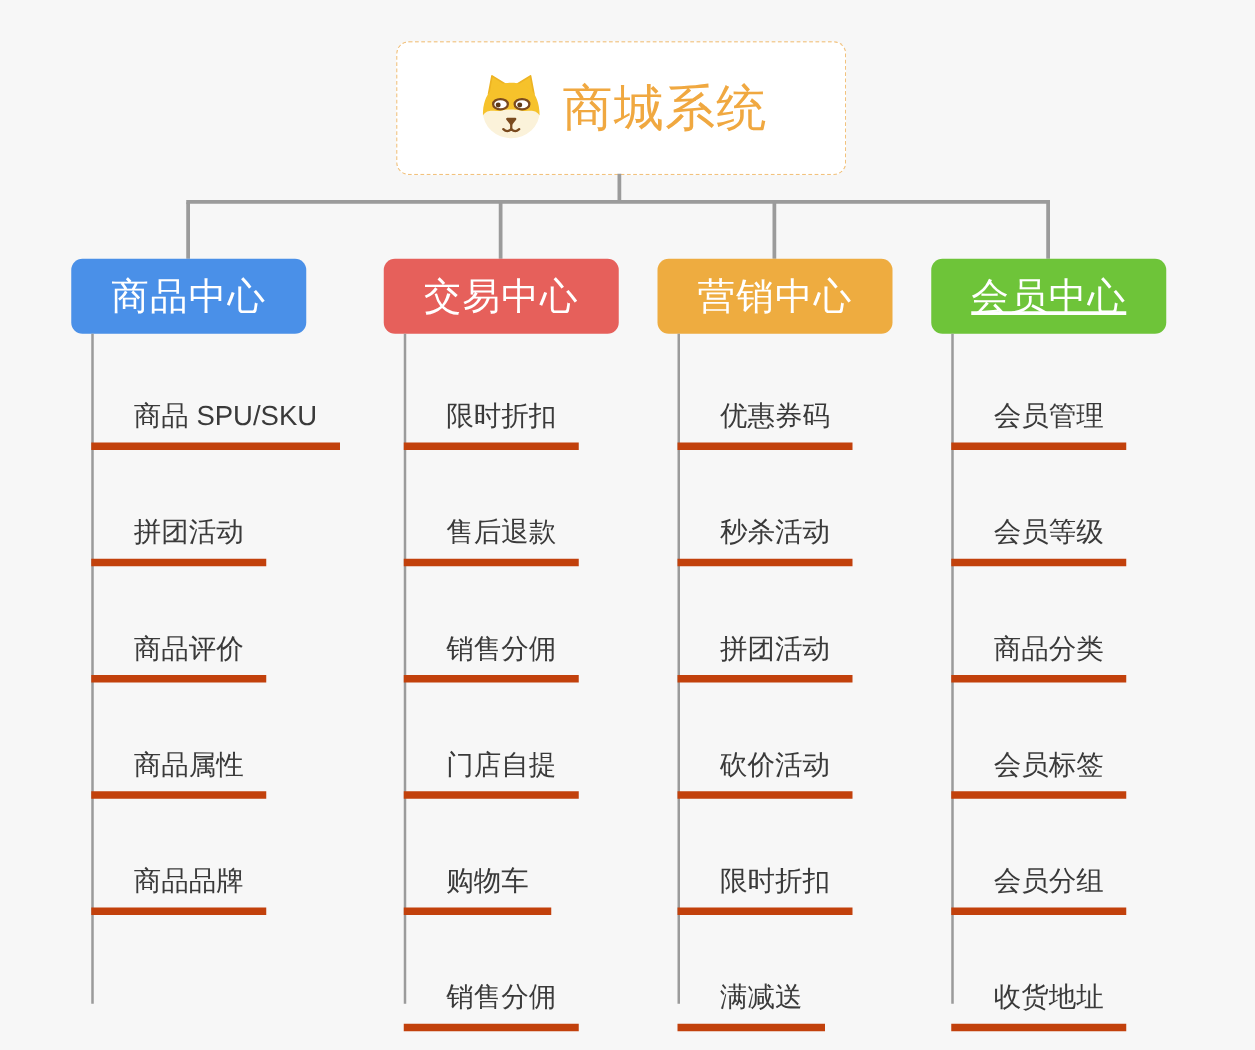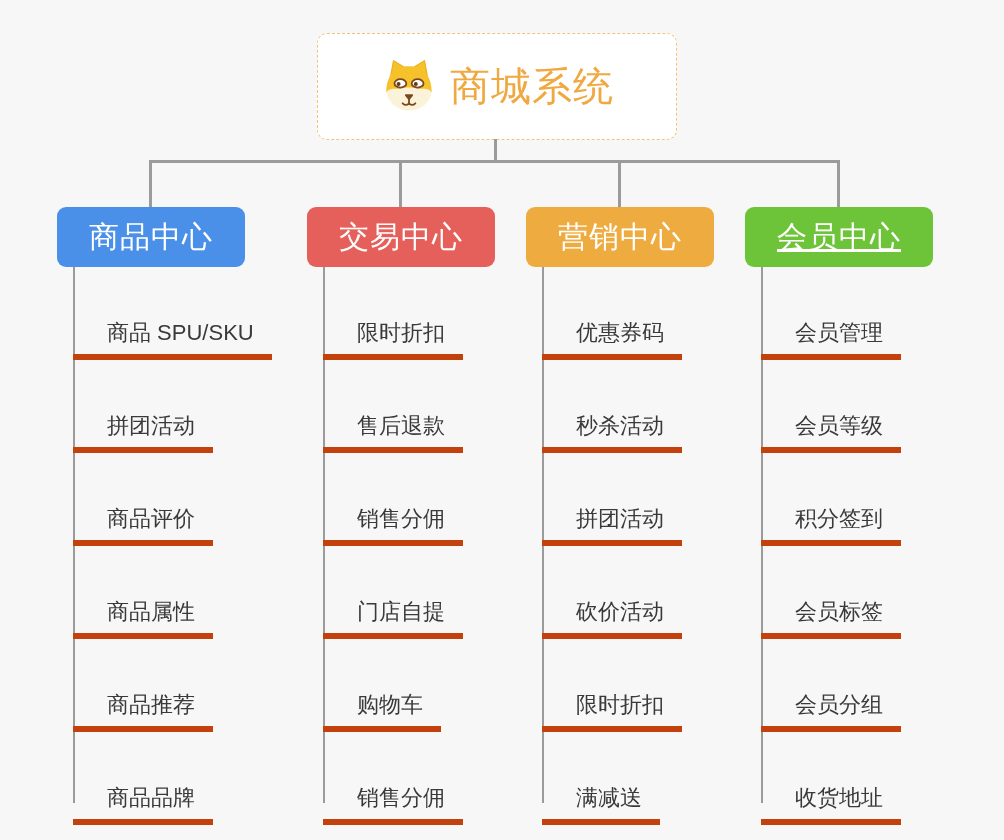--- a/index.html
+++ b/index.html
@@ -78,21 +78,20 @@
   <div class="branch-group b0">
     <div class="branch-box" style="background: rgb(74, 144, 232);">
       <span>商品中心</span>
     </div>
     <div class="vline"></div>
     <div class="items">
       <div class="item">商品 SPU/SKU</div>
       <div class="item">拼团活动</div>
       <div class="item">商品评价</div>
       <div class="item">商品属性</div>
-      <div class="item">商品推荐</div>
       <div class="item">商品品牌</div>
     </div>
   </div>
 
   <div class="branch-group b1">
     <div class="branch-box" style="background: rgb(230, 96, 91);">
       <span>交易中心</span>
     </div>
     <div class="vline"></div>
     <div class="items">
@@ -121,20 +120,20 @@
   </div>
 
   <div class="branch-group b3">
     <div class="branch-box" style="background: rgb(110, 196, 57); text-decoration: underline;">
       <span>会员中心</span>
     </div>
     <div class="vline"></div>
     <div class="items">
       <div class="item">会员管理</div>
       <div class="item">会员等级</div>
-      <div class="item">积分签到</div>
+      <div class="item">商品分类</div>
       <div class="item">会员标签</div>
       <div class="item">会员分组</div>
       <div class="item">收货地址</div>
     </div>
   </div>
 
 </div>
 
 </body></html>

